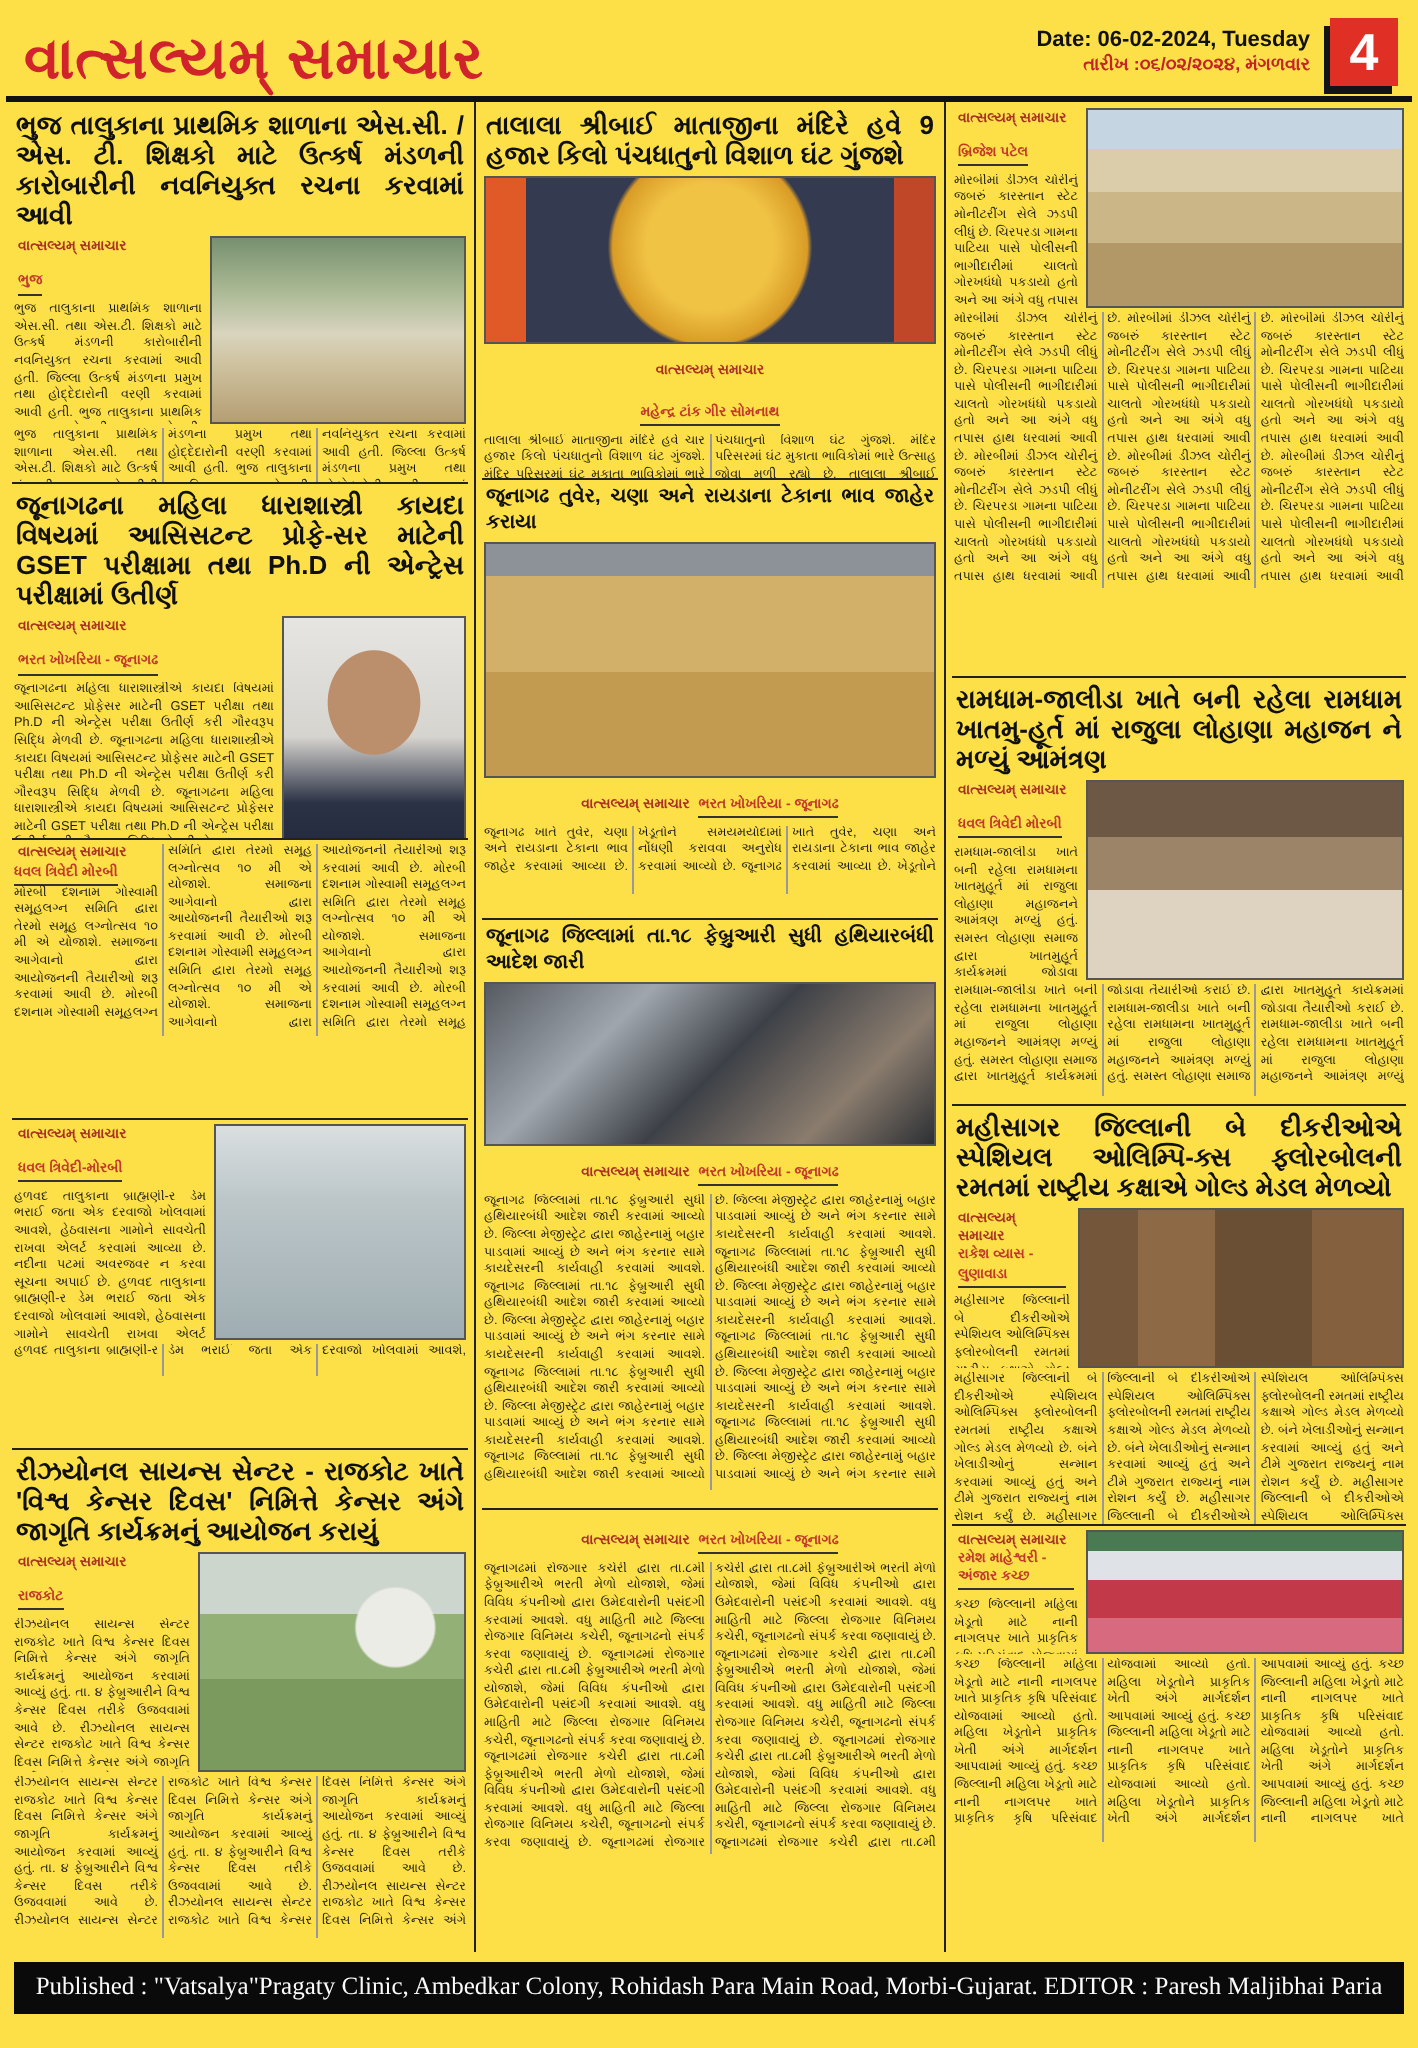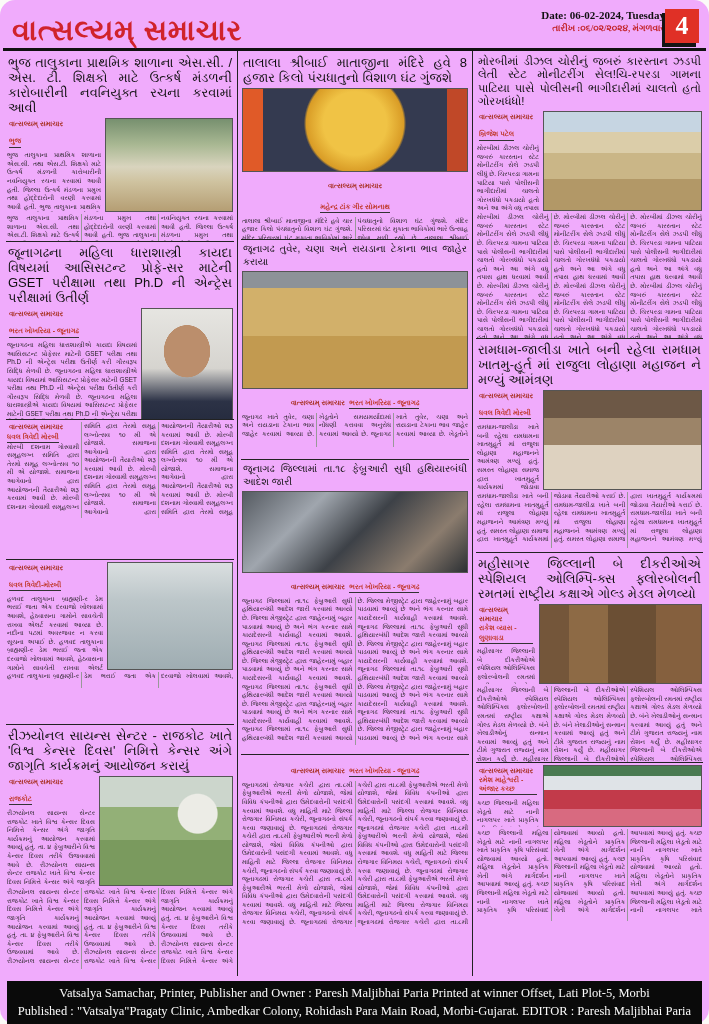--- a/index.html
+++ b/index.html
@@ -1,44 +1,44 @@
 <!DOCTYPE html>
 <html><head>
 <meta charset="utf-8">
 <style>
   * { margin:0; padding:0; box-sizing:border-box; }
   html,body { width:709px; height:1024px; overflow:hidden; background:#fbfaf7;
     font-family:"Liberation Sans", sans-serif; }
-  .page { width:709px; height:1024px; position:relative; background:#f0abfc;border-radius:15px; }
+  .page { width:709px; height:1024px; position:relative; background:#fde047; }
 
   
   .header { display:flex; justify-content:space-between; align-items:flex-end;
     padding:8px 10px 3px 12px; height:48px; }
   .masthead { color:#d0232b; font-size:29px; font-weight:bold; letter-spacing:.5px;
     line-height:1; }
-  .head-right { display:flex; align-items:flex-start; padding-bottom:2px;font-family:Liberation Serif, serif; }
+  .head-right { display:flex; align-items:center; gap:10px; padding-bottom:2px; }
   .dates { text-align:right; line-height:1.25; }
   .date-en { font-size:11px; font-weight:bold; color:#111; }
   .date-gu { font-size:9px; font-weight:bold; color:#c3242a; }
   .pagebox { width:34px; height:34px; background:#e03026; color:#fff; font-weight:bold;
     font-size:26px; display:flex; align-items:center; justify-content:center;
     box-shadow:-3px 4px 0 #141414; }
   .head-rule { height:3px; background:#111; margin:0 3px; }
 
   
   .content { display:flex; height:925px; padding:0 3px; }
   .col { padding:1px 3px; overflow:hidden; }
   .col-l { width:234px; }
   .col-m { width:236px; border-left:1px solid #222; border-right:1px solid #222; }
   .col-r { width:233px; }
 
   .art { border-bottom:1px solid #222; overflow:hidden; padding:2px 1px; }
   .art:last-child { border-bottom:none; }
 
-  .hl { font-weight:normal; color:#101010; text-align:justify; line-height:1.16;
+  .hl { font-weight:bold; color:#101010; text-align:justify; line-height:1.16;
     font-size:13px; padding:1px 1px 3px; }
   .hl.big { font-size:10px; line-height:1.25; }
   .hl.cond { font-size:11.5px; }
 
   .by { padding:1px 2px 2px; line-height:1.3; }
   .by .l1 { color:#a93226; font-size:7px; font-weight:bold; }
   .by .l2 { color:#c0392b; font-size:7px; font-weight:bold; display:inline-block;
     border-bottom:1px solid #333; padding-bottom:1px; }
   .by.ctr { text-align:center; }
 
@@ -157,21 +157,21 @@
           </div>
           <div class="ph ph-lawn-dome"></div>
         </div>
         <p class="bd c3" style="height:84px">રીઝયોનલ સાયન્સ સેન્ટર રાજકોટ ખાતે વિશ્વ કેન્સર દિવસ નિમિત્તે કેન્સર અંગે જાગૃતિ કાર્યક્રમનું આયોજન કરવામાં આવ્યું હતું. તા. ૪ ફેબ્રુઆરીને વિશ્વ કેન્સર દિવસ તરીકે ઉજવવામાં આવે છે. રીઝયોનલ સાયન્સ સેન્ટર રાજકોટ ખાતે વિશ્વ કેન્સર દિવસ નિમિત્તે કેન્સર અંગે જાગૃતિ કાર્યક્રમનું આયોજન કરવામાં આવ્યું હતું. તા. ૪ ફેબ્રુઆરીને વિશ્વ કેન્સર દિવસ તરીકે ઉજવવામાં આવે છે. રીઝયોનલ સાયન્સ સેન્ટર રાજકોટ ખાતે વિશ્વ કેન્સર દિવસ નિમિત્તે કેન્સર અંગે જાગૃતિ કાર્યક્રમનું આયોજન કરવામાં આવ્યું હતું. તા. ૪ ફેબ્રુઆરીને વિશ્વ કેન્સર દિવસ તરીકે ઉજવવામાં આવે છે. રીઝયોનલ સાયન્સ સેન્ટર રાજકોટ ખાતે વિશ્વ કેન્સર દિવસ નિમિત્તે કેન્સર અંગે જાગૃતિ કાર્યક્રમનું આયોજન કરવામાં આવ્યું હતું. તા. ૪ ફેબ્રુઆરીને વિશ્વ કેન્સર દિવસ તરીકે ઉજવવામાં આવે છે. રીઝયોનલ સાયન્સ સેન્ટર રાજકોટ ખાતે વિશ્વ કેન્સર દિવસ નિમિત્તે કેન્સર અંગે જાગૃતિ કાર્યક્રમનું આયોજન કરવામાં આવ્યું હતું. તા. ૪ ફેબ્રુઆરીને વિશ્વ કેન્સર દિવસ તરીકે ઉજવવામાં આવે છે. રીઝયોનલ સાયન્સ સેન્ટર રાજકોટ ખાતે વિશ્વ કેન્સર દિવસ નિમિત્તે કેન્સર અંગે જાગૃતિ કાર્યક્રમનું આયોજન કરવામાં આવ્યું હતું. તા. ૪ ફેબ્રુઆરીને વિશ્વ કેન્સર દિવસ તરીકે ઉજવવામાં આવે છે. રીઝયોનલ સાયન્સ સેન્ટર રાજકોટ ખાતે વિશ્વ કેન્સર દિવસ નિમિત્તે કેન્સર અંગે જાગૃતિ કાર્યક્રમનું આયોજન કરવામાં આવ્યું હતું. તા. ૪ ફેબ્રુઆરીને વિશ્વ કેન્સર દિવસ તરીકે ઉજવવામાં આવે છે. </p>
       </div>
     </div>
 
     <div class="col col-m">
 
       <div class="art" style="height:188px">
-        <div class="hl">તાલાલા શ્રીબાઈ માતાજીના મંદિરે હવે 8 હજાર કિલો પંચધાતુનો વિશાળ ઘંટ ગુંજશે</div>
+        <div class="hl">તાલાલા શ્રીબાઈ માતાજીના મંદિરે હવે 9 હજાર કિલો પંચધાતુનો વિશાળ ઘંટ ગુંજશે</div>
         <div class="ph ph-bell" style="height:84px"></div>
         <div class="by ctr">
           <span class="l1">વાત્સલ્યમ્ સમાચાર</span><br>
           <span class="l2">મહેન્દ્ર ટાંક ગીર સોમનાથ</span>
         </div>
         <p class="bd c2" style="height:44px">તાલાલા શ્રીબાઈ માતાજીના મંદિરે હવે ચાર હજાર કિલો પંચધાતુનો વિશાળ ઘંટ ગુંજશે. મંદિર પરિસરમાં ઘંટ મુકાતા ભાવિકોમાં ભારે ઉત્સાહ જોવા મળી રહ્યો છે. તાલાલા શ્રીબાઈ માતાજીના મંદિરે હવે ચાર હજાર કિલો પંચધાતુનો વિશાળ ઘંટ ગુંજશે. મંદિર પરિસરમાં ઘંટ મુકાતા ભાવિકોમાં ભારે ઉત્સાહ જોવા મળી રહ્યો છે. તાલાલા શ્રીબાઈ માતાજીના મંદિરે હવે ચાર હજાર કિલો પંચધાતુનો વિશાળ ઘંટ ગુંજશે. મંદિર પરિસરમાં ઘંટ મુકાતા ભાવિકોમાં ભારે ઉત્સાહ જોવા મળી રહ્યો છે. તાલાલા શ્રીબાઈ માતાજીના મંદિરે હવે ચાર હજાર કિલો પંચધાતુનો વિશાળ ઘંટ ગુંજશે. મંદિર પરિસરમાં ઘંટ મુકાતા ભાવિકોમાં ભારે ઉત્સાહ જોવા મળી રહ્યો છે. તાલાલા શ્રીબાઈ માતાજીના મંદિરે હવે ચાર હજાર કિલો પંચધાતુનો વિશાળ ઘંટ ગુંજશે. મંદિર પરિસરમાં ઘંટ મુકાતા ભાવિકોમાં ભારે ઉત્સાહ જોવા મળી રહ્યો છે. </p>
       </div>
 
       <div class="art" style="height:220px">
         <div class="hl big">જૂનાગઢ તુવેર, ચણા અને રાયડાના ટેકાના ભાવ જાહેર કરાયા</div>
@@ -198,21 +198,20 @@
           <span class="l1">વાત્સલ્યમ્ સમાચાર</span>
           <span class="l2">ભરત ખોખરિયા - જૂનાગઢ</span>
         </div>
         <p class="bd c2" style="height:146px">જૂનાગઢમાં રોજગાર કચેરી દ્વારા તા.૮મી ફેબ્રુઆરીએ ભરતી મેળો યોજાશે, જેમાં વિવિધ કંપનીઓ દ્વારા ઉમેદવારોની પસંદગી કરવામાં આવશે. વધુ માહિતી માટે જિલ્લા રોજગાર વિનિમય કચેરી, જૂનાગઢનો સંપર્ક કરવા જણાવાયું છે. જૂનાગઢમાં રોજગાર કચેરી દ્વારા તા.૮મી ફેબ્રુઆરીએ ભરતી મેળો યોજાશે, જેમાં વિવિધ કંપનીઓ દ્વારા ઉમેદવારોની પસંદગી કરવામાં આવશે. વધુ માહિતી માટે જિલ્લા રોજગાર વિનિમય કચેરી, જૂનાગઢનો સંપર્ક કરવા જણાવાયું છે. જૂનાગઢમાં રોજગાર કચેરી દ્વારા તા.૮મી ફેબ્રુઆરીએ ભરતી મેળો યોજાશે, જેમાં વિવિધ કંપનીઓ દ્વારા ઉમેદવારોની પસંદગી કરવામાં આવશે. વધુ માહિતી માટે જિલ્લા રોજગાર વિનિમય કચેરી, જૂનાગઢનો સંપર્ક કરવા જણાવાયું છે. જૂનાગઢમાં રોજગાર કચેરી દ્વારા તા.૮મી ફેબ્રુઆરીએ ભરતી મેળો યોજાશે, જેમાં વિવિધ કંપનીઓ દ્વારા ઉમેદવારોની પસંદગી કરવામાં આવશે. વધુ માહિતી માટે જિલ્લા રોજગાર વિનિમય કચેરી, જૂનાગઢનો સંપર્ક કરવા જણાવાયું છે. જૂનાગઢમાં રોજગાર કચેરી દ્વારા તા.૮મી ફેબ્રુઆરીએ ભરતી મેળો યોજાશે, જેમાં વિવિધ કંપનીઓ દ્વારા ઉમેદવારોની પસંદગી કરવામાં આવશે. વધુ માહિતી માટે જિલ્લા રોજગાર વિનિમય કચેરી, જૂનાગઢનો સંપર્ક કરવા જણાવાયું છે. જૂનાગઢમાં રોજગાર કચેરી દ્વારા તા.૮મી ફેબ્રુઆરીએ ભરતી મેળો યોજાશે, જેમાં વિવિધ કંપનીઓ દ્વારા ઉમેદવારોની પસંદગી કરવામાં આવશે. વધુ માહિતી માટે જિલ્લા રોજગાર વિનિમય કચેરી, જૂનાગઢનો સંપર્ક કરવા જણાવાયું છે. જૂનાગઢમાં રોજગાર કચેરી દ્વારા તા.૮મી ફેબ્રુઆરીએ ભરતી મેળો યોજાશે, જેમાં વિવિધ કંપનીઓ દ્વારા ઉમેદવારોની પસંદગી કરવામાં આવશે. વધુ માહિતી માટે જિલ્લા રોજગાર વિનિમય કચેરી, જૂનાગઢનો સંપર્ક કરવા જણાવાયું છે. જૂનાગઢમાં રોજગાર કચેરી દ્વારા તા.૮મી ફેબ્રુઆરીએ ભરતી મેળો યોજાશે, જેમાં વિવિધ કંપનીઓ દ્વારા ઉમેદવારોની પસંદગી કરવામાં આવશે. વધુ માહિતી માટે જિલ્લા રોજગાર વિનિમય કચેરી, જૂનાગઢનો સંપર્ક કરવા જણાવાયું છે. જૂનાગઢમાં રોજગાર કચેરી દ્વારા તા.૮મી ફેબ્રુઆરીએ ભરતી મેળો યોજાશે, જેમાં વિવિધ કંપનીઓ દ્વારા ઉમેદવારોની પસંદગી કરવામાં આવશે. વધુ માહિતી માટે જિલ્લા રોજગાર વિનિમય કચેરી, જૂનાગઢનો સંપર્ક કરવા જણાવાયું છે. </p>
       </div>
     </div>
 
     <div class="col col-r">
 
       <div class="art" style="height:287px">
-        <div class="hl cond">મોરબીમાં ડીઝલ ચોરીનું જબરું કારસ્તાન ઝડપી લેતી સ્ટેટ મોનીટરીંગ સેલ!ચિ-રપરડા ગામના પાટિયા પાસે પોલીસની ભાગીદારીમાં ચાલતો હતો ગોરખધંધો!</div>
         <div class="row" style="height:100px">
           <div class="side" style="width:62px">
             <div class="by">
               <div class="l1">વાત્સલ્યમ્ સમાચાર</div>
               <div class="l2">બ્રિજેશ પટેલ</div>
             </div>
             <p class="bd">મોરબીમાં ડીઝલ ચોરીનું જબરું કારસ્તાન સ્ટેટ મોનીટરીંગ સેલે ઝડપી લીધું છે. ચિરપરડા ગામના પાટિયા પાસે પોલીસની ભાગીદારીમાં ચાલતો ગોરખધંધો પકડાયો હતો અને આ અંગે વધુ તપાસ હાથ ધરવામાં આવી છે. મોરબીમાં ડીઝલ ચોરીનું જબરું કારસ્તાન સ્ટેટ મોનીટરીંગ સેલે ઝડપી લીધું છે. ચિરપરડા ગામના પાટિયા પાસે પોલીસની ભાગીદારીમાં ચાલતો ગોરખધંધો પકડાયો હતો અને આ અંગે વધુ તપાસ હાથ ધરવામાં આવી છે. </p>
           </div>
           <div class="ph ph-highway"></div>
         </div>
@@ -259,17 +258,16 @@
             <p class="bd">કચ્છ જિલ્લાની મહિલા ખેડૂતો માટે નાની નાગલપર ખાતે પ્રાકૃતિક કૃષિ પરિસંવાદ યોજવામાં આવ્યો હતો. મહિલા ખેડૂતોને પ્રાકૃતિક ખેતી અંગે માર્ગદર્શન આપવામાં આવ્યું હતું. </p>
           </div>
           <div class="ph ph-stage"></div>
         </div>
         <p class="bd c3" style="height:92px">કચ્છ જિલ્લાની મહિલા ખેડૂતો માટે નાની નાગલપર ખાતે પ્રાકૃતિક કૃષિ પરિસંવાદ યોજવામાં આવ્યો હતો. મહિલા ખેડૂતોને પ્રાકૃતિક ખેતી અંગે માર્ગદર્શન આપવામાં આવ્યું હતું. કચ્છ જિલ્લાની મહિલા ખેડૂતો માટે નાની નાગલપર ખાતે પ્રાકૃતિક કૃષિ પરિસંવાદ યોજવામાં આવ્યો હતો. મહિલા ખેડૂતોને પ્રાકૃતિક ખેતી અંગે માર્ગદર્શન આપવામાં આવ્યું હતું. કચ્છ જિલ્લાની મહિલા ખેડૂતો માટે નાની નાગલપર ખાતે પ્રાકૃતિક કૃષિ પરિસંવાદ યોજવામાં આવ્યો હતો. મહિલા ખેડૂતોને પ્રાકૃતિક ખેતી અંગે માર્ગદર્શન આપવામાં આવ્યું હતું. કચ્છ જિલ્લાની મહિલા ખેડૂતો માટે નાની નાગલપર ખાતે પ્રાકૃતિક કૃષિ પરિસંવાદ યોજવામાં આવ્યો હતો. મહિલા ખેડૂતોને પ્રાકૃતિક ખેતી અંગે માર્ગદર્શન આપવામાં આવ્યું હતું. કચ્છ જિલ્લાની મહિલા ખેડૂતો માટે નાની નાગલપર ખાતે પ્રાકૃતિક કૃષિ પરિસંવાદ યોજવામાં આવ્યો હતો. મહિલા ખેડૂતોને પ્રાકૃતિક ખેતી અંગે માર્ગદર્શન આપવામાં આવ્યું હતું. કચ્છ જિલ્લાની મહિલા ખેડૂતો માટે નાની નાગલપર ખાતે પ્રાકૃતિક કૃષિ પરિસંવાદ યોજવામાં આવ્યો હતો. મહિલા ખેડૂતોને પ્રાકૃતિક ખેતી અંગે માર્ગદર્શન આપવામાં આવ્યું હતું. કચ્છ જિલ્લાની મહિલા ખેડૂતો માટે નાની નાગલપર ખાતે પ્રાકૃતિક કૃષિ પરિસંવાદ યોજવામાં આવ્યો હતો. મહિલા ખેડૂતોને પ્રાકૃતિક ખેતી અંગે માર્ગદર્શન આપવામાં આવ્યું હતું. </p>
       </div>
     </div>
   </div>
 
   <div class="footer">
-    <div>Vatsalya Samachar, Printer, Publisher and Owner : Paresh Maljibhai Paria Printed at winner Offset, Lati Plot-5, Morbi</div>
     <div>Published : "Vatsalya"Pragaty Clinic, Ambedkar Colony, Rohidash Para Main Road, Morbi-Gujarat. EDITOR : Paresh Maljibhai Paria</div>
   </div>
 
 </div>
 
 </body></html>

